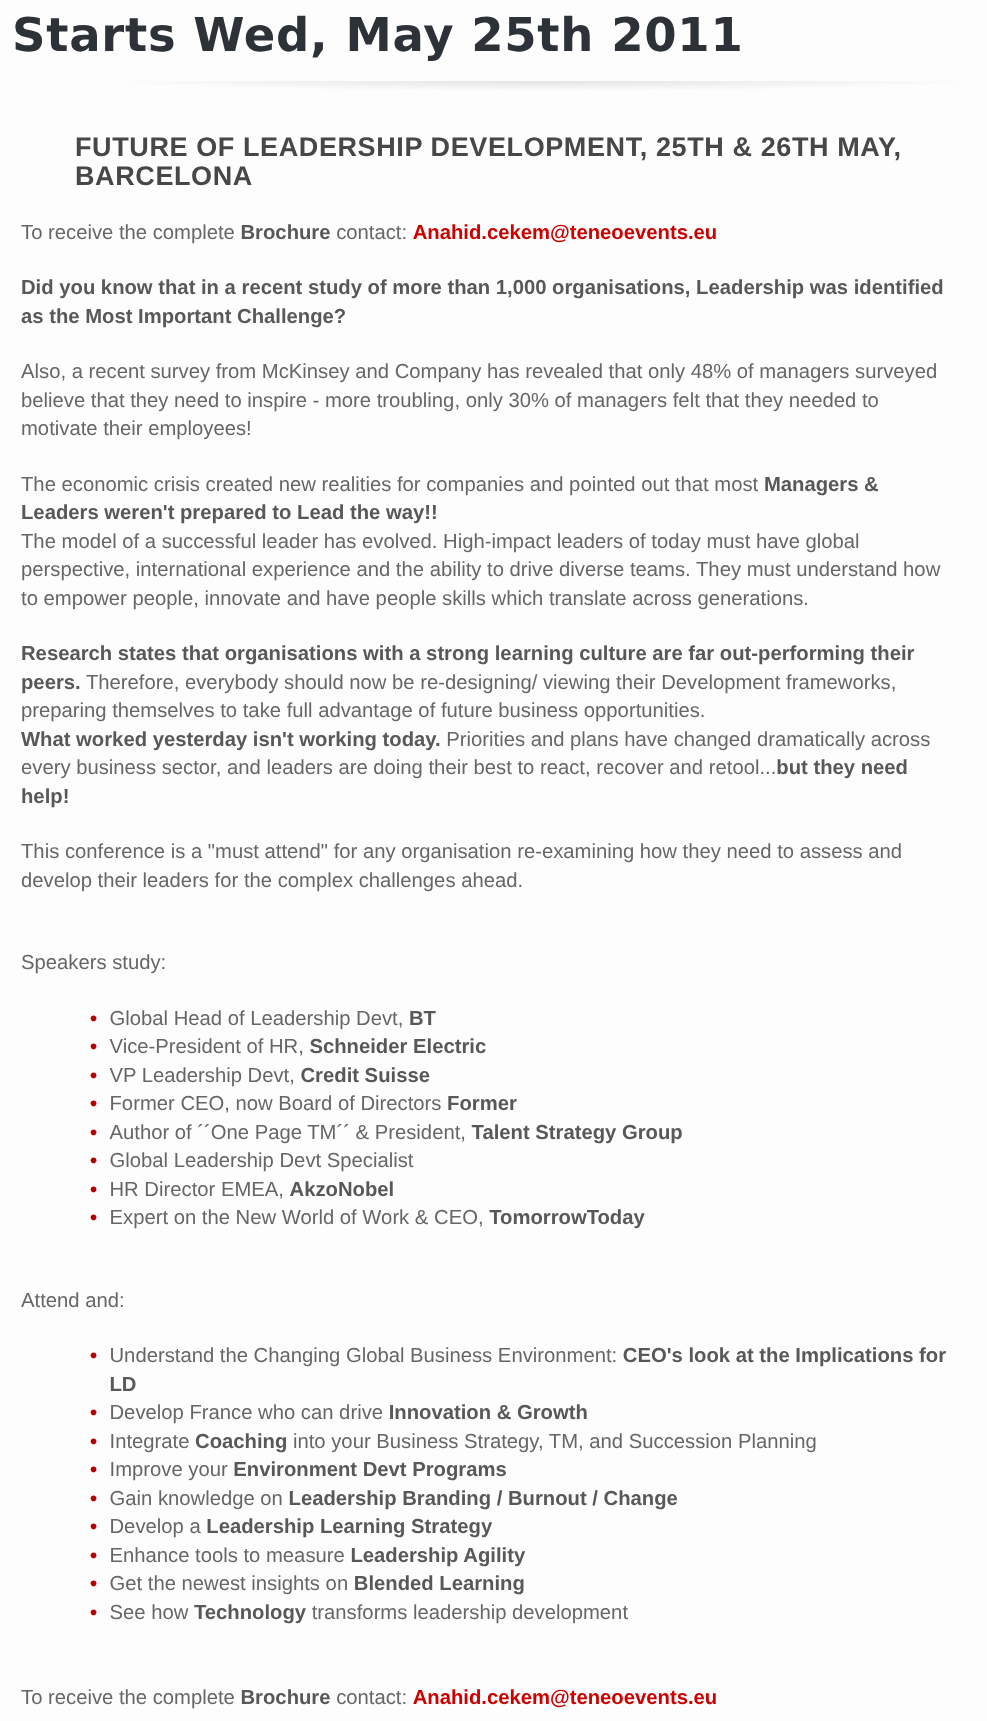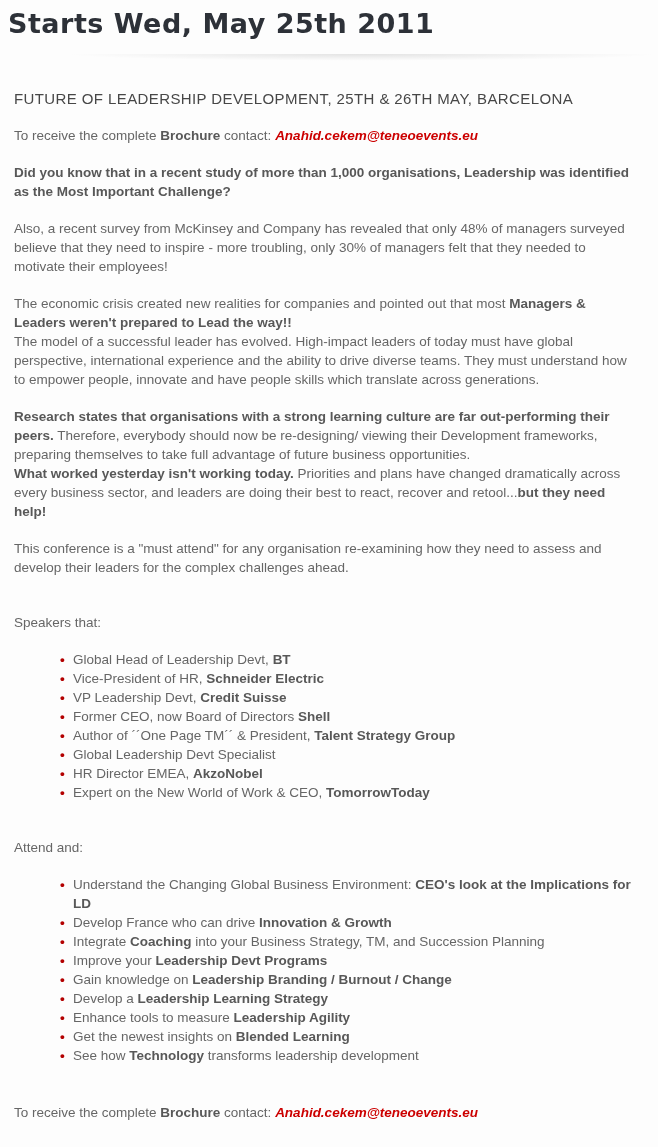--- a/index.html
+++ b/index.html
@@ -19,56 +19,56 @@
   .page {
     width: 658px;
     min-height: 1147px;
     background: var(--page-bg);
     overflow: hidden;
   }
   .masthead {
     padding: 6px 0 0 8px;
   }
   .masthead h1 {
-    font-size: 27px;
+    font-size: 31px;
     line-height: 36px;
     font-weight: bold;
     letter-spacing: 0.5px;
     color: var(--title-dark);
     font-family: "DejaVu Sans", "Liberation Sans", sans-serif;
   }
   .header-shadow {
     height: 9px;
     margin-top: 12px;
     background: radial-gradient(ellipse 60% 100% at 55% 0%, rgba(0,0,0,0.10), rgba(0,0,0,0.0) 75%);
   }
   .content {
     padding: 0 18px 0 14px;
     font-size: 13.5px;
     line-height: 19px;
     color: var(--text-gray);
   }
   .content .b, .content b { font-weight: bold; color: var(--text-bold); }
   h2.event-heading {
     margin-top: 26px;
-    font-size: 15px;
+    font-size: 18px;
     line-height: 19px;
-    font-weight: normal;
+    font-weight: bold;
     letter-spacing: 0.4px;
     color: var(--heading-gray);
+    margin-left: 36px;
   }
   p { margin-top: 18px; }
   p.gap-large { }
   p.label { margin-top: 36px; }
   p.label-attend { }
   a.email-link {
     color: var(--accent-red);
     font-weight: bold;
     text-decoration: none;
-    font-style: italic;
   }
   ul.red-bullets {
     margin-top: 18px;
     margin-left: 46px;
     list-style: none;
   }
   ul.red-bullets li {
     position: relative;
     padding-left: 13px;
     line-height: 19px;
@@ -102,40 +102,40 @@
     <p class="b">Did you know that in a recent study of more than 1,000 organisations, Leadership was identified as the Most Important Challenge?</p>
 
     <p>Also, a recent survey from McKinsey and Company has revealed that only 48% of managers surveyed believe that they need to inspire - more troubling, only 30% of managers felt that they needed to motivate their employees!</p>
 
     <p><span>The economic crisis created new realities for companies and pointed out that most </span><span class="b">Managers &amp; Leaders weren't prepared to Lead the way!!</span><br><span>The model of a successful leader has evolved. High-impact leaders of today must have global perspective, international experience and the ability to drive diverse teams. They must understand how to empower people, innovate and have people skills which translate across generations.</span></p>
 
     <p class="gap-large"><span class="b">Research states that organisations with a strong learning culture are far out-performing their peers.</span><span> Therefore, everybody should now be re-designing/ viewing their Development frameworks, preparing themselves to take full advantage of future business opportunities.</span><br><span class="b">What worked yesterday isn't working today.</span><span> Priorities and plans have changed dramatically across every business sector, and leaders are doing their best to react, recover and retool...</span><span class="b">but they need help!</span></p>
 
     <p>This conference is a "must attend" for any organisation re-examining how they need to assess and develop their leaders for the complex challenges ahead.</p>
 
-    <p class="label">Speakers that:</p>
+    <p class="label">Speakers study:</p>
 
     <ul class="red-bullets">
       <li><span>Global Head of Leadership Devt, </span><span class="b">BT</span></li>
       <li><span>Vice-President of HR, </span><span class="b">Schneider Electric</span></li>
       <li><span>VP Leadership Devt, </span><span class="b">Credit Suisse</span></li>
-      <li><span>Former CEO, now Board of Directors </span><span class="b">Shell</span></li>
+      <li><span>Former CEO, now Board of Directors </span><span class="b">Former</span></li>
       <li><span>Author of ´´One Page TM´´ &amp; President, </span><span class="b">Talent Strategy Group</span></li>
       <li><span>Global Leadership Devt Specialist</span></li>
       <li><span>HR Director EMEA, </span><span class="b">AkzoNobel</span></li>
       <li><span>Expert on the New World of Work &amp; CEO, </span><span class="b">TomorrowToday</span></li>
     </ul>
 
     <p class="label label-attend">Attend and:</p>
 
     <ul class="red-bullets">
       <li><span>Understand the Changing Global Business Environment: </span><span class="b">CEO's look at the Implications for LD</span></li>
       <li><span>Develop France who can drive </span><span class="b">Innovation &amp; Growth</span></li>
       <li><span>Integrate </span><span class="b">Coaching</span><span> into your Business Strategy, TM, and Succession Planning</span></li>
-      <li><span>Improve your </span><span class="b">Leadership Devt Programs</span></li>
+      <li><span>Improve your </span><span class="b">Environment Devt Programs</span></li>
       <li><span>Gain knowledge on </span><span class="b">Leadership Branding / Burnout / Change</span></li>
       <li><span>Develop a </span><span class="b">Leadership Learning Strategy</span></li>
       <li><span>Enhance tools to measure </span><span class="b">Leadership Agility</span></li>
       <li><span>Get the newest insights on </span><span class="b">Blended Learning</span></li>
       <li><span>See how </span><span class="b">Technology</span><span> transforms leadership development</span></li>
     </ul>
 
     <p class="footer-line"><span>To receive the complete </span><span class="b">Brochure</span><span> contact: </span><a href="#" class="email-link">Anahid.cekem@teneoevents.eu</a></p>
 
   </div>

